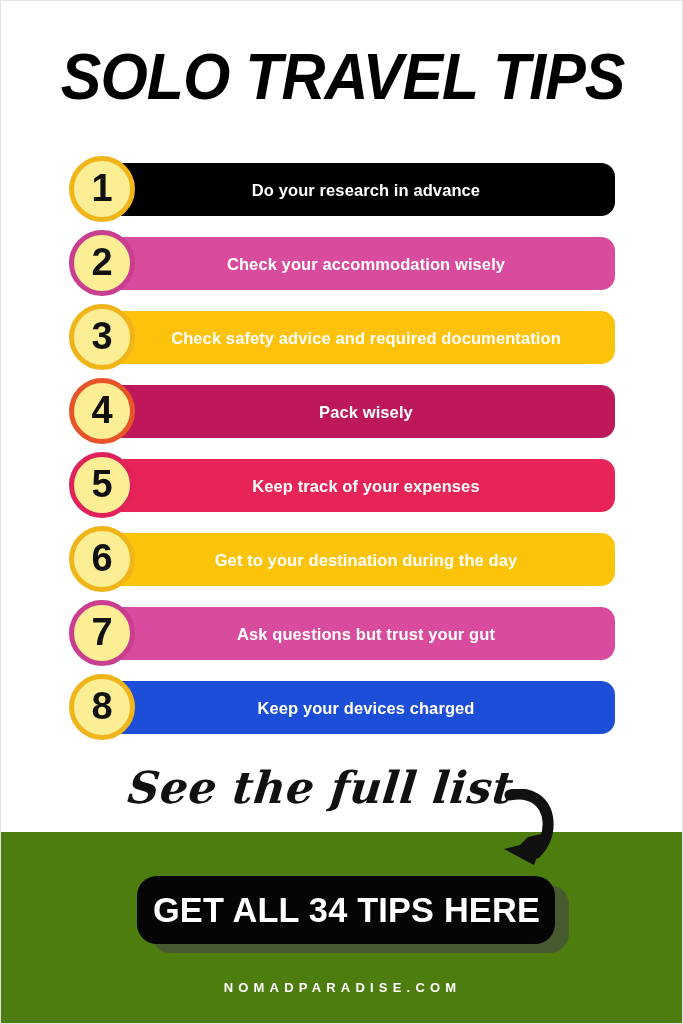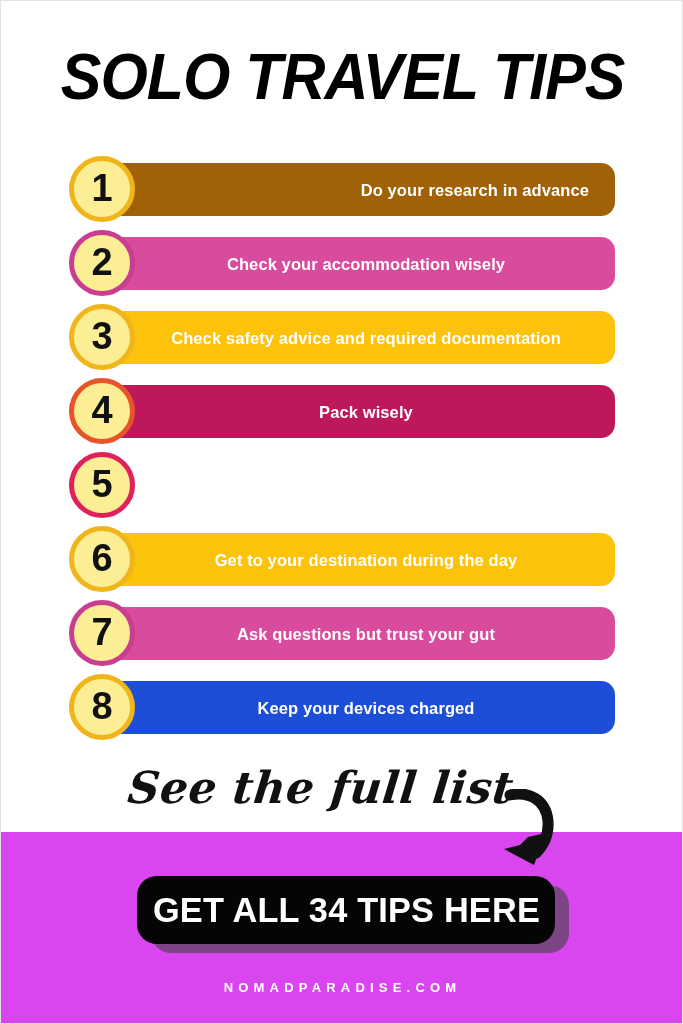--- a/index.html
+++ b/index.html
@@ -184,21 +184,21 @@
 <body>
 
 <div class="poster" style="background: rgb(255, 255, 255);">
 
   <div class="title-wrap">
     <span class="title">SOLO TRAVEL TIPS</span>
   </div>
 
   <div class="tips" id="tips-list">
       <div class="tip-row">
-        <div class="tip-bar" style="background: #a16207; justify-content: flex-end;">
+        <div class="tip-bar" style="background: #000000;">
           <span class="tip-text">Do your research in advance</span>
         </div>
         <div class="tip-badge" style="background: rgb(251, 238, 148); border: 5px solid rgb(240, 181, 26);">
           <span class="tip-num">1</span>
         </div>
       </div>
       <div class="tip-row">
         <div class="tip-bar" style="background: rgb(217, 75, 156);">
           <span class="tip-text">Check your accommodation wisely</span>
         </div>
@@ -216,20 +216,23 @@
       </div>
       <div class="tip-row">
         <div class="tip-bar" style="background: #be185d;">
           <span class="tip-text">Pack wisely</span>
         </div>
         <div class="tip-badge" style="background: rgb(251, 238, 148); border: 5px solid rgb(232, 84, 42);">
           <span class="tip-num">4</span>
         </div>
       </div>
       <div class="tip-row">
+        <div class="tip-bar" style="background: rgb(231, 36, 87);">
+          <span class="tip-text">Keep track of your expenses</span>
+        </div>
         <div class="tip-badge" style="background: rgb(251, 238, 148); border: 5px solid rgb(224, 34, 90);">
           <span class="tip-num">5</span>
         </div>
       </div>
       <div class="tip-row">
         <div class="tip-bar" style="background: rgb(251, 196, 11);">
           <span class="tip-text">Get to your destination during the day</span>
         </div>
         <div class="tip-badge" style="background: rgb(251, 238, 148); border: 5px solid rgb(240, 181, 26);">
           <span class="tip-num">6</span>
@@ -255,21 +258,21 @@
 
   <div class="script-line">
     <span class="script-text">See the full list</span>
   </div>
 
   <svg class="arrow-svg" viewBox="0 0 80 82">
     <path d="M12 6 C30 2, 48 10, 50 32 C51 46, 46 56, 38 64" fill="none" stroke="#111111" stroke-width="11" stroke-linecap="round"></path>
     <path d="M48 44 L36 76 L6 60 L22 56 L30 48 Z" fill="#111111"></path>
   </svg>
 
-  <div class="pink-band" id="pink-band" style="background: #d946ef;">
+  <div class="pink-band" id="pink-band" style="background: #4d7c0f;">
     <div class="cta-shadow"></div>
     <div class="cta-button" style="background: rgb(5, 5, 5);">
       <span class="cta-label" style="color: rgb(255, 255, 255);">GET ALL 34 TIPS HERE</span>
     </div>
     <div class="footer-url">NOMADPARADISE.COM</div>
   </div>
 
 </div>
 
 </body></html>

